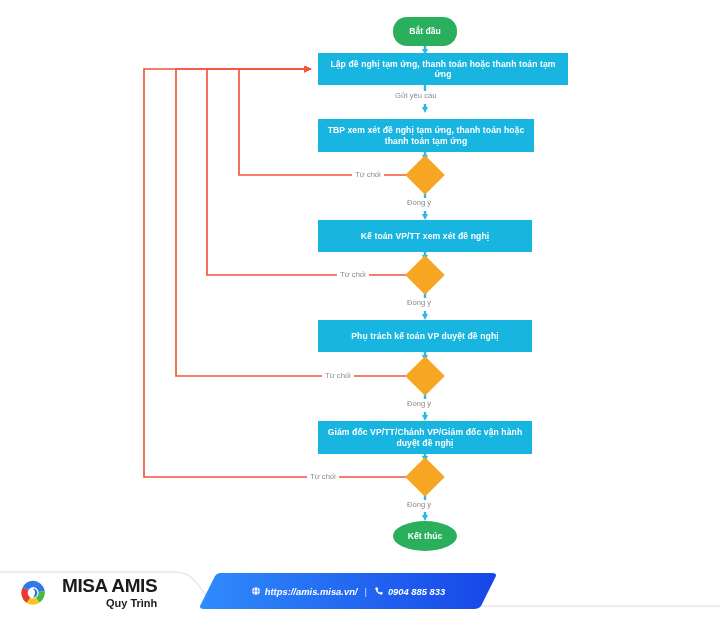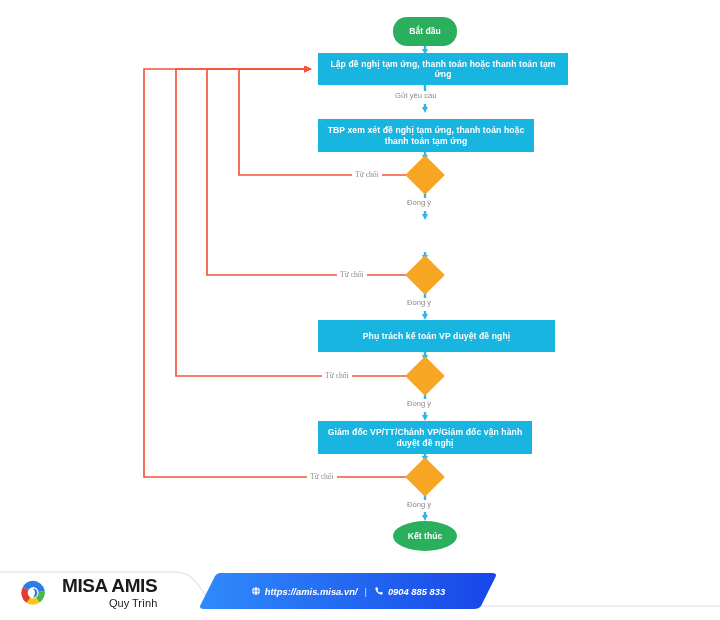--- a/index.html
+++ b/index.html
@@ -45,42 +45,42 @@
   }
   .edge-label{
     position:absolute;
     color:#8a8a8a;
     font-size:7.6px;
     background:#ffffff;
     padding:0 3px;
     white-space:nowrap;
     line-height:1;
   }
-  .edge-label.reject{color:#8a8a8a;font-family:Liberation Serif, serif;}
+  .edge-label.reject{color:#8a8a8a;}
 
   
   #footer{
     position:absolute;left:0;top:566px;width:720px;height:54px;
     background:#ffffff;
     overflow:hidden;
   }
   #footer-sep{
     position:absolute;left:0;top:0;width:720px;height:54px;
   }
   #brand{
     position:absolute;left:18px;top:576px;
     display:flex;align-items:center;gap:7px;
   }
   #brand-mark{width:30px;height:30px;flex:0 0 auto;}
   #brand-words{display:flex;flex-direction:column;line-height:1;margin-left:7px;}
   #brand-title{
     font-size:19px;font-weight:bold;color:#1b1b1b;letter-spacing:-.4px;
   }
   #brand-sub{
-    font-size:11px;font-weight:normal;color:#1b1b1b;text-align:right;margin-top:3px;
+    font-size:11px;font-weight:bold;color:#1b1b1b;text-align:right;margin-top:3px;
   }
   #ribbon-wrap{position:absolute;left:198px;top:571px;width:300px;height:40px;}
   #ribbon-shape{position:absolute;left:0;top:0;}
   #ribbon-content{
     position:absolute;left:0;top:0;width:300px;height:40px;
     display:flex;align-items:center;justify-content:center;gap:7px;
     color:#ffffff;font-size:9.4px;font-style:italic;font-weight:bold;
   }
   #ribbon-content .divider{
     color:#cfe2ff;font-style:normal;font-weight:normal;
@@ -150,30 +150,33 @@
   </div>
 
   <div class="node diamond" style="left:411px;top:161px;width:28px;height:28px;"></div>
   <div class="edge-label reject" style="left:352px;top:171px;">
     <span>Từ chối</span>
   </div>
   <div class="edge-label" style="left:404px;top:199px;">
     <span>Đồng ý</span>
   </div>
 
+  <div class="node proc" style="left:318px;top:220px;width:214px;height:32px;">
+    <span>Kế toán VP/TT xem xét đề nghị</span>
+  </div>
 
   <div class="node diamond" style="left:411px;top:261px;width:28px;height:28px;"></div>
   <div class="edge-label reject" style="left:337px;top:271px;">
     <span>Từ chối</span>
   </div>
   <div class="edge-label" style="left:404px;top:299px;">
     <span>Đồng ý</span>
   </div>
 
-  <div class="node proc" style="left:318px;top:320px;width:237px;height:32px;">
+  <div class="node proc" style="left:318px;top:320px;width:214px;height:32px;">
     <span>Phụ trách kế toán VP duyệt đề nghị</span>
   </div>
 
   <div class="node diamond" style="left:411px;top:362px;width:28px;height:28px;"></div>
   <div class="edge-label reject" style="left:322px;top:372px;">
     <span>Từ chối</span>
   </div>
   <div class="edge-label" style="left:404px;top:400px;">
     <span>Đồng ý</span>
   </div>

